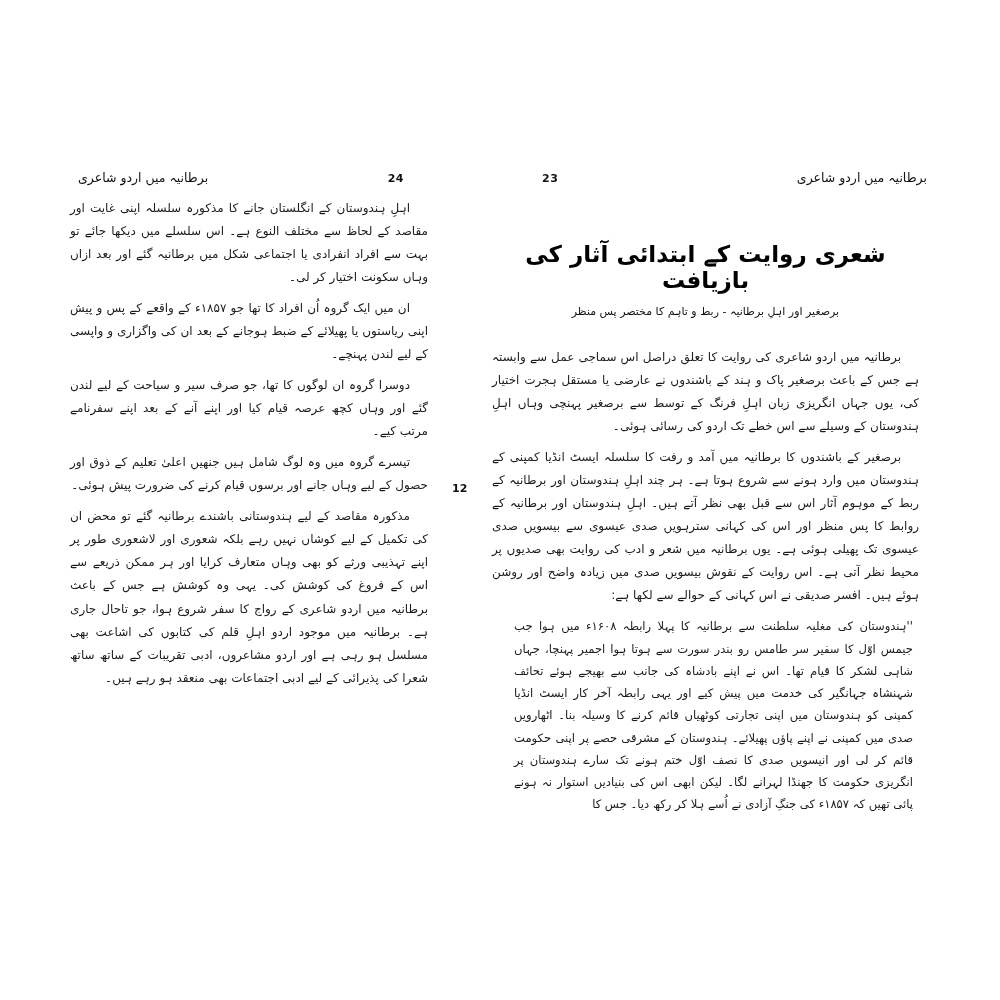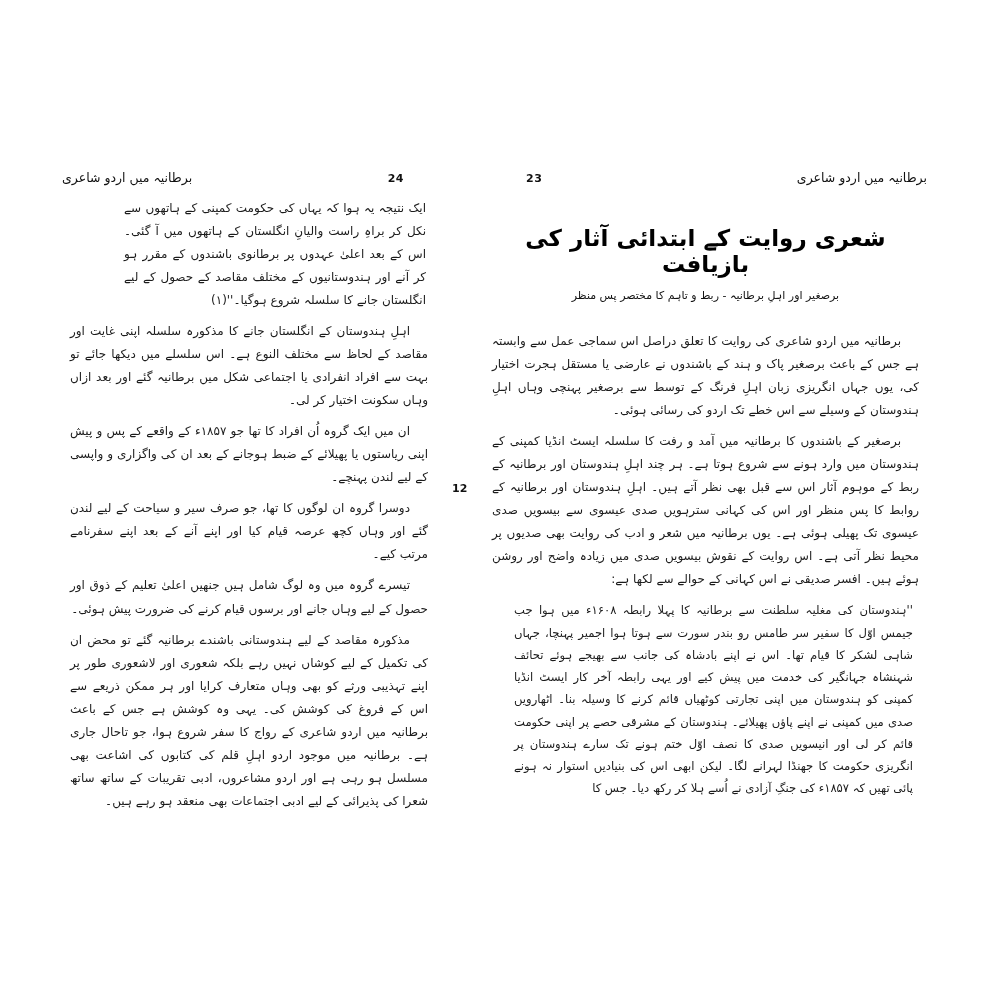--- a/index.html
+++ b/index.html
@@ -19,20 +19,21 @@
 
   .page { position: absolute; top: 170px; }
   .page-left  { left: 62px;  width: 374px; }
   .page-right { left: 484px; width: 443px; }
 
   .page-header {
     display: flex;
     justify-content: space-between;
     align-items: baseline;
     margin-bottom: 12px;
+    margin-left: 16px;
   }
   .running-title {
     font-size: 12.5px;
     direction: rtl;
     white-space: nowrap;
     color: #111;
   }
   .page-num {
     font-size: 11px;
     font-weight: bold;
@@ -61,21 +62,21 @@
   .page-right .quote-block {
     margin: 0 14px 0 30px !important;
     font-size: 11.6px;
   }
 
   .chapter-title {
     direction: rtl;
     text-align: center;
     font-size: 23px;
     font-weight: bold;
-    margin: 40px 0 12px 0;
+    margin: 56px 0 12px 0;
     color: #000;
   }
   .chapter-subtitle {
     direction: rtl;
     text-align: center;
     font-size: 11px;
     margin: 0 0 28px 0;
     color: #111;
   }
 
@@ -92,21 +93,20 @@
 <body>
 
 <div class="spread">
 
   <div class="page page-left">
     <div class="page-header">
       <span class="running-title" lang="ur" dir="rtl">برطانیہ میں اردو شاعری</span>
       <span class="page-num">24</span>
     </div>
     <div class="body-text">
-      <p class="quote-block" lang="ur" dir="rtl">ایک نتیجہ یہ ہوا کہ یہاں کی حکومت کمپنی کے ہاتھوں سے نکل کر براہِ راست والیانِ انگلستان کے ہاتھوں میں آ گئی۔ اس کے بعد اعلیٰ عہدوں پر برطانوی باشندوں کے مقرر ہو کر آنے اور ہندوستانیوں کے مختلف مقاصد کے حصول کے لیے انگلستان جانے کا سلسلہ شروع ہوگیا۔''(۱)</p>
       <p lang="ur" dir="rtl">اہلِ ہندوستان کے انگلستان جانے کا مذکورہ سلسلہ اپنی غایت اور مقاصد کے لحاظ سے مختلف النوع ہے۔ اس سلسلے میں دیکھا جائے تو بہت سے افراد انفرادی یا اجتماعی شکل میں برطانیہ گئے اور بعد ازاں وہاں سکونت اختیار کر لی۔</p>
       <p lang="ur" dir="rtl">ان میں ایک گروہ اُن افراد کا تھا جو ۱۸۵۷ء کے واقعے کے پس و پیش اپنی ریاستوں یا پھیلائے کے ضبط ہوجانے کے بعد ان کی واگزاری و واپسی کے لیے لندن پہنچے۔</p>
       <p lang="ur" dir="rtl">دوسرا گروہ ان لوگوں کا تھا، جو صرف سیر و سیاحت کے لیے لندن گئے اور وہاں کچھ عرصہ قیام کیا اور اپنے آنے کے بعد اپنے سفرنامے مرتب کیے۔</p>
       <p lang="ur" dir="rtl">تیسرے گروہ میں وہ لوگ شامل ہیں جنھیں اعلیٰ تعلیم کے ذوق اور حصول کے لیے وہاں جانے اور برسوں قیام کرنے کی ضرورت پیش ہوئی۔</p>
       <p lang="ur" dir="rtl">مذکورہ مقاصد کے لیے ہندوستانی باشندے برطانیہ گئے تو محض ان کی تکمیل کے لیے کوشاں نہیں رہے بلکہ شعوری اور لاشعوری طور پر اپنے تہذیبی ورثے کو بھی وہاں متعارف کرایا اور ہر ممکن ذریعے سے اس کے فروغ کی کوشش کی۔ یہی وہ کوشش ہے جس کے باعث برطانیہ میں اردو شاعری کے رواج کا سفر شروع ہوا، جو تاحال جاری ہے۔ برطانیہ میں موجود اردو اہلِ قلم کی کتابوں کی اشاعت بھی مسلسل ہو رہی ہے اور اردو مشاعروں، ادبی تقریبات کے ساتھ ساتھ شعرا کی پذیرائی کے لیے ادبی اجتماعات بھی منعقد ہو رہے ہیں۔</p>
     </div>
   </div>
 
   <span class="gutter-num">12</span>
 

